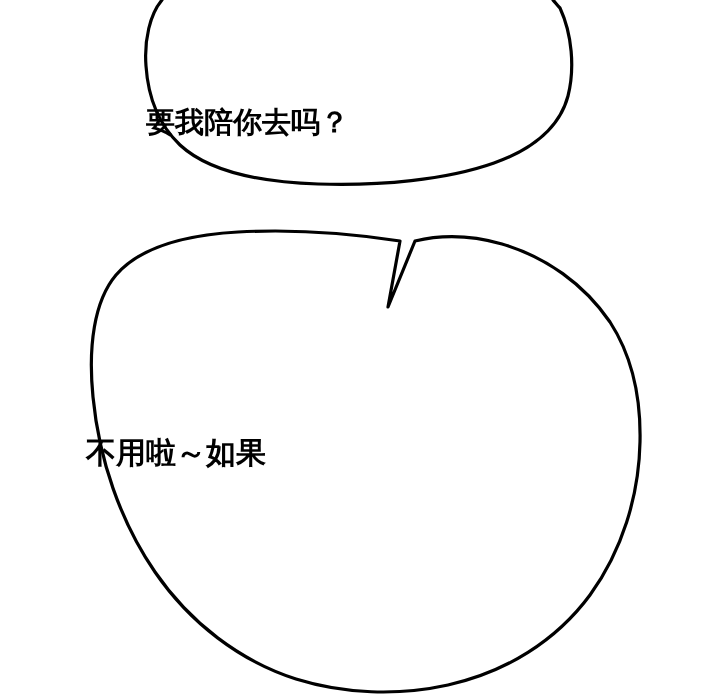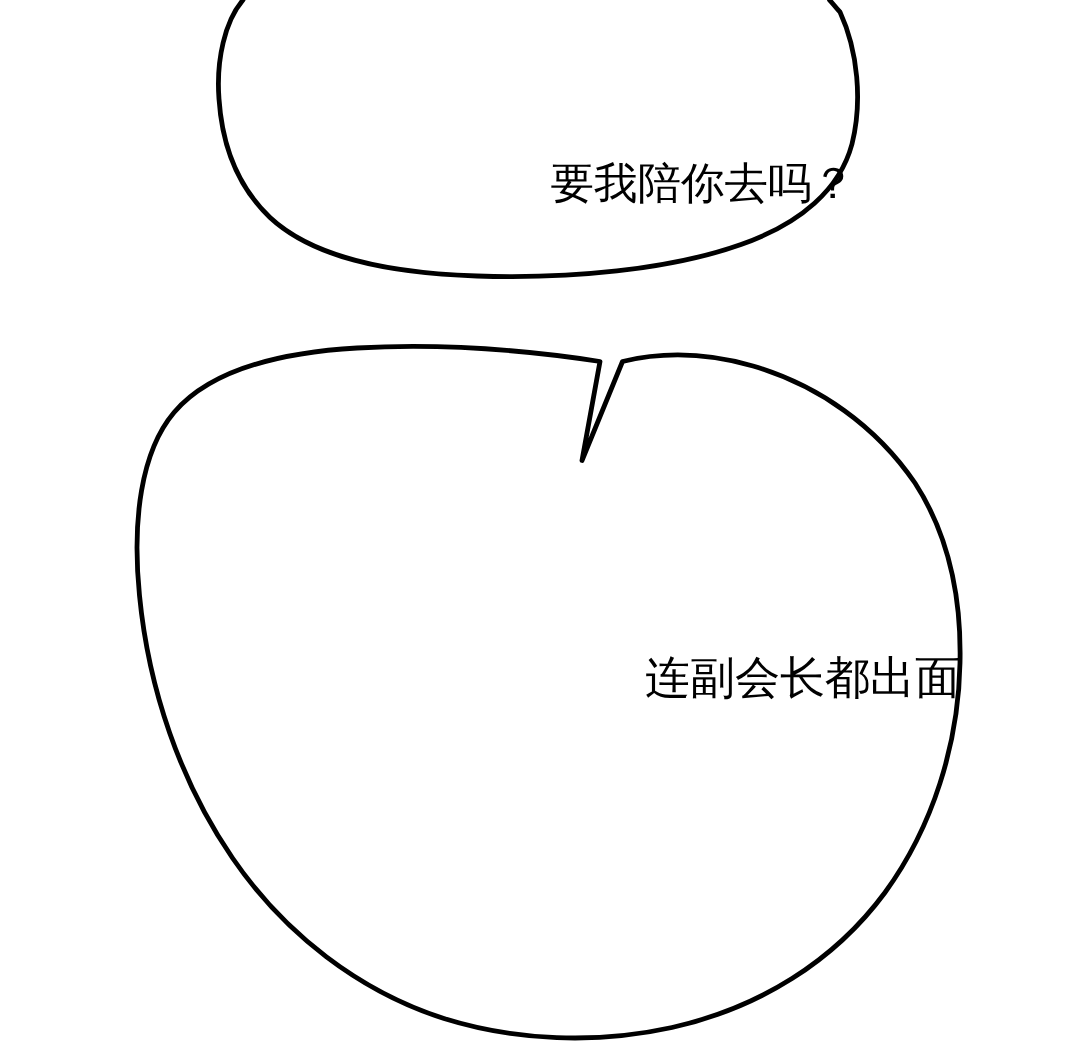--- a/index.html
+++ b/index.html
@@ -25,26 +25,26 @@
   }
   .bubble-layer {
     position: absolute;
     left: 0;
     top: 0;
     width: 720px;
     height: 700px;
   }
   .bubble-text {
     position: absolute;
-    text-align: right;
+    text-align: left;
     color: #000000;
     line-height: 1.0;
     white-space: pre;
     letter-spacing: 0px;
-    font-weight: 400;
+    font-weight: 700;
     user-select: none;
   }
   
   #bubble1-text {
     left: 146px;
     top: 50px;
     width: 424px;
     font-size: 29px;
   }
   #bubble1-text .line {
@@ -94,17 +94,17 @@
              C 140 247, 186 235, 238 232
              C 292 229, 348 233, 400 241
              Z" fill="#ffffff" stroke="#000000" stroke-width="3.2" stroke-linecap="round" stroke-linejoin="round"></path>
   </svg>
 
   <div id="bubble1-text" class="bubble-text" style="color: rgb(0, 0, 0);">
     <span class="line">要我陪你去吗？</span>
   </div>
 
   <div id="bubble2-text" class="bubble-text" style="color: rgb(0, 0, 0);">
-    <span class="line">连副会长都出面</span>
+    <span class="line">不用啦～如果</span>
     
   </div>
 
 </div>
 
 </body></html>

